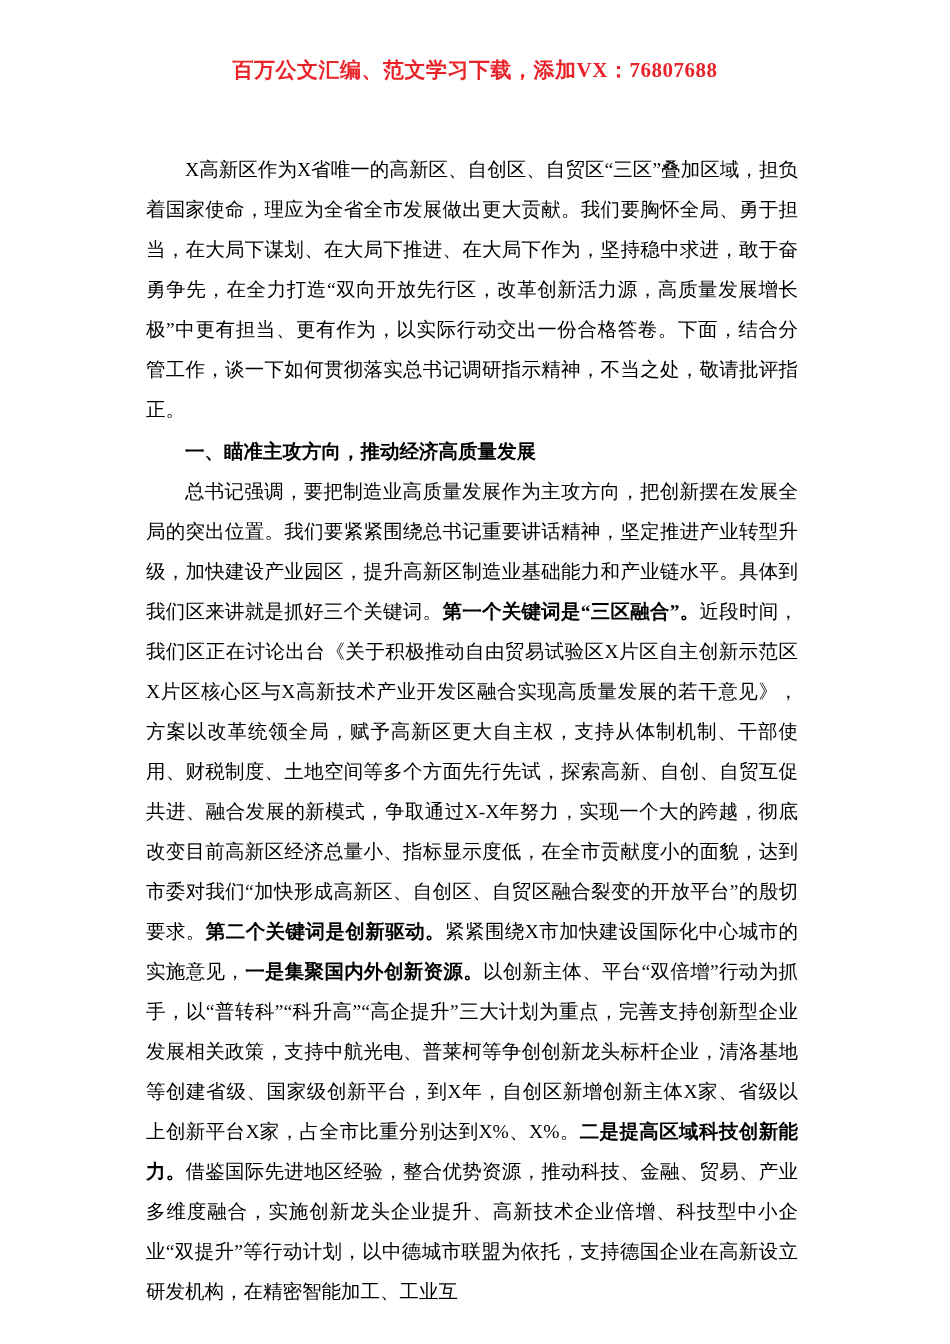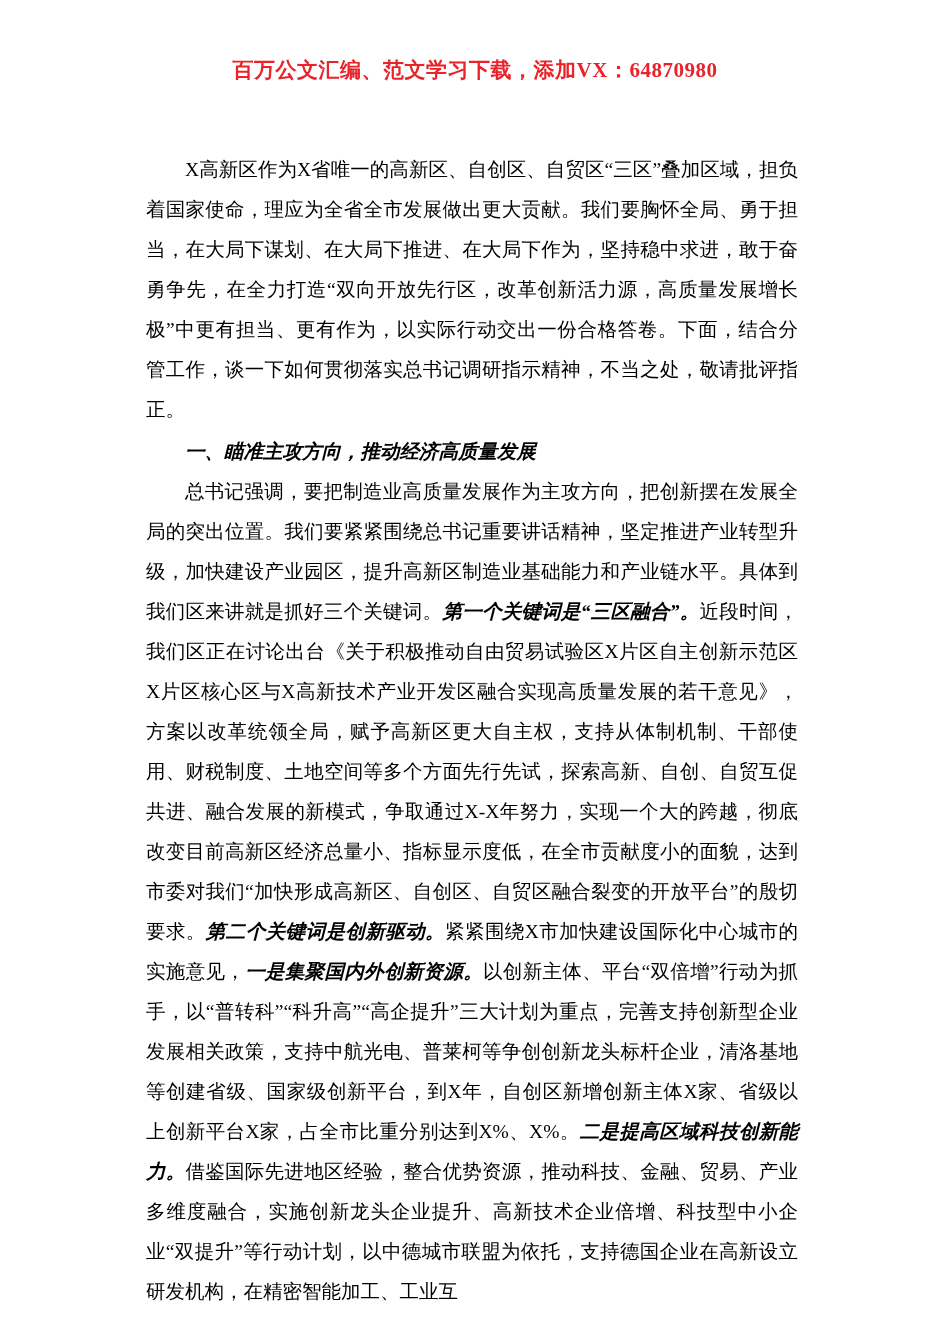--- a/index.html
+++ b/index.html
@@ -52,29 +52,28 @@
   p.heading {
     margin: 0;
     font-size: 19.5px;
     line-height: 40px;
     font-weight: bold;
     text-indent: 2em;
     font-family: "Liberation Serif", "DejaVu Serif", serif;
   }
   .b {
     font-weight: bold;
-    font-style: italic;
   }
 </style>
 </head>
 <body>
 
 <div class="page">
 
-  <div class="banner">百万公文汇编、范文学习下载，添加VX：64870980</div>
+  <div class="banner">百万公文汇编、范文学习下载，添加VX：76807688</div>
 
   <div class="content">
     <div id="blocks-container">
         <p class="para"><span>X高新区作为X省唯一的高新区、自创区、自贸区“三区”叠加区域，担负着国家使命，理应为全省全市发展做出更大贡献。我们要胸怀全局、勇于担当，在大局下谋划、在大局下推进、在大局下作为，坚持稳中求进，敢于奋勇争先，在全力打造“双向开放先行区，改革创新活力源，高质量发展增长极”中更有担当、更有作为，以实际行动交出一份合格答卷。下面，结合分管工作，谈一下如何贯彻落实总书记调研指示精神，不当之处，敬请批评指正。</span></p>
         <p class="heading"><span class="b">一、瞄准主攻方向，推动经济高质量发展</span></p>
         <p class="para"><span>总书记强调，要把制造业高质量发展作为主攻方向，把创新摆在发展全局的突出位置。我们要紧紧围绕总书记重要讲话精神，坚定推进产业转型升级，加快建设产业园区，提升高新区制造业基础能力和产业链水平。具体到我们区来讲就是抓好三个关键词。</span><span class="b">第一个关键词是“三区融合”。</span><span>近段时间，我们区正在讨论出台《关于积极推动自由贸易试验区X片区自主创新示范区X片区核心区与X高新技术产业开发区融合实现高质量发展的若干意见》，方案以改革统领全局，赋予高新区更大自主权，支持从体制机制、干部使用、财税制度、土地空间等多个方面先行先试，探索高新、自创、自贸互促共进、融合发展的新模式，争取通过X-X年努力，实现一个大的跨越，彻底改变目前高新区经济总量小、指标显示度低，在全市贡献度小的面貌，达到市委对我们“加快形成高新区、自创区、自贸区融合裂变的开放平台”的殷切要求。</span><span class="b">第二个关键词是创新驱动。</span><span>紧紧围绕X市加快建设国际化中心城市的实施意见，</span><span class="b">一是集聚国内外创新资源。</span><span>以创新主体、平台“双倍增”行动为抓手，以“普转科”“科升高”“高企提升”三大计划为重点，完善支持创新型企业发展相关政策，支持中航光电、普莱柯等争创创新龙头标杆企业，清洛基地等创建省级、国家级创新平台，到X年，自创区新增创新主体X家、省级以上创新平台X家，占全市比重分别达到X%、X%。</span><span class="b">二是提高区域科技创新能力。</span><span>借鉴国际先进地区经验，整合优势资源，推动科技、金融、贸易、产业多维度融合，实施创新龙头企业提升、高新技术企业倍增、科技型中小企业“双提升”等行动计划，以中德城市联盟为依托，支持德国企业在高新设立研发机构，在精密智能加工、工业互</span></p>
       </div>
   </div>
 
 </div>

